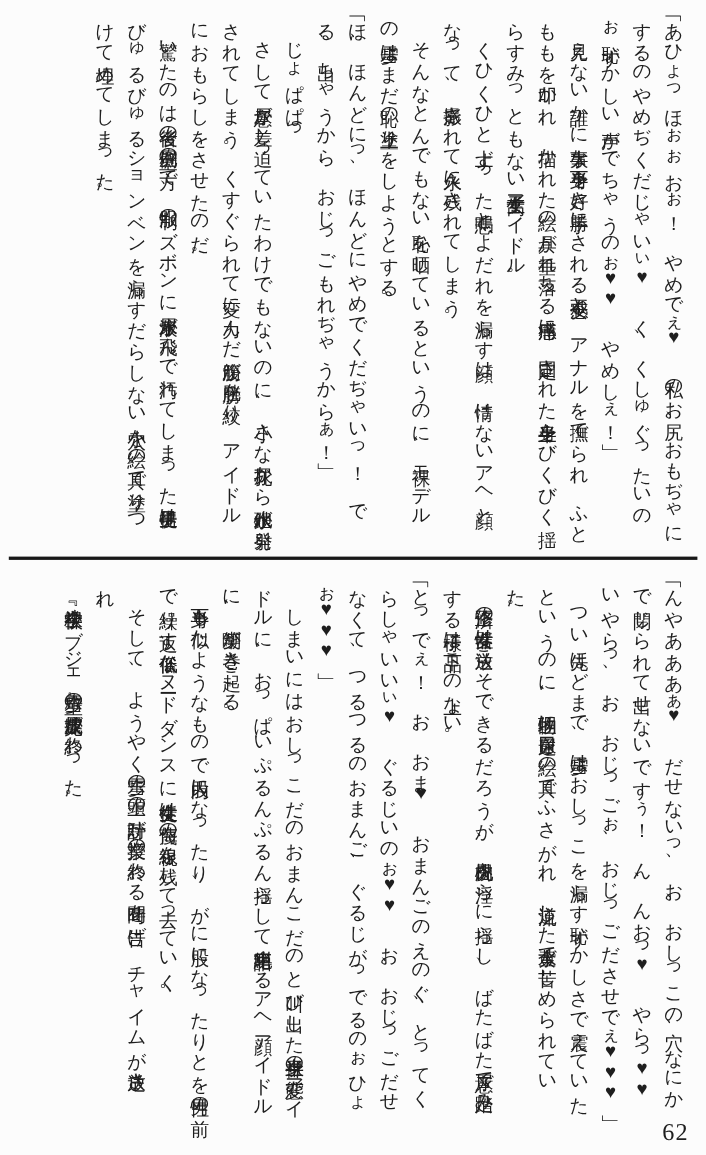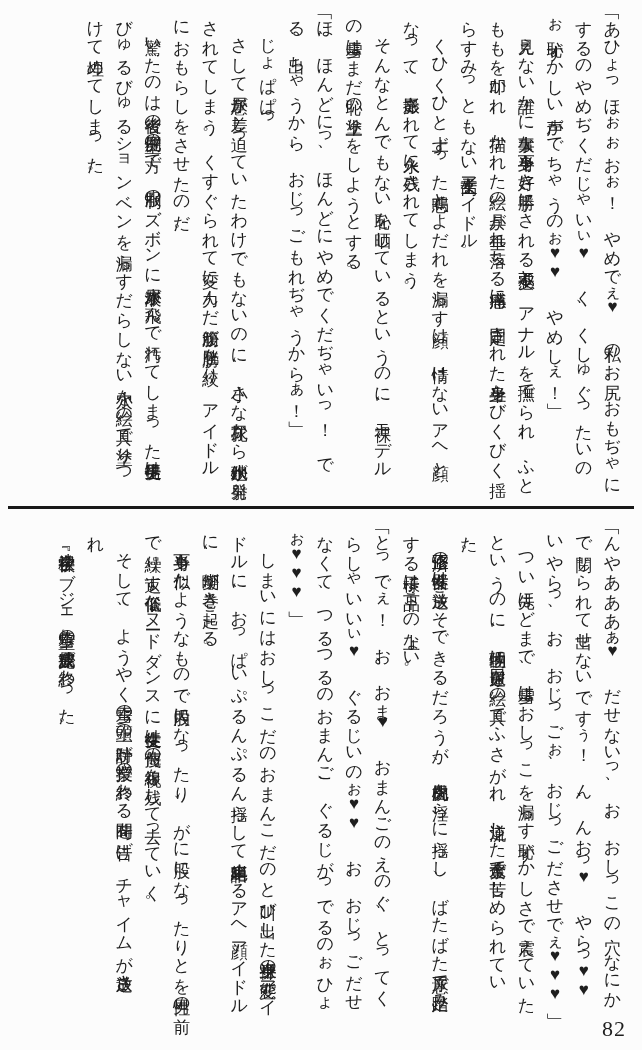--- a/index.html
+++ b/index.html
@@ -70,15 +70,15 @@
     <p class="para dialogue">「んやあああぁ♥　だせないっ、お、おしっこの穴、なにかで閉じられて出せないですぅ！　ん、んおっ♥　やらっ♥♥いやらっ、お、おじっごぉ、おじっごださせでぇ♥♥♥」</p>
     <p class="para">つい先ほどまで、雪歩はおしっこを漏らす恥ずかしさで震えていたというのに、物理的に尿道口を絵の具でふさがれ、逆流した黄金水で苦しめられていた。</p>
     <p class="para">修正済の女性器は放送こそできるだろうが、肉桃尻を淫らに揺らし、ばたばた尿意で足踏みする様子は下品この上ない。</p>
     <p class="para dialogue">「とっでぇ！　お、おま♥　おまんごのえのぐ、とってくらしゃいいぃ♥　ぐるじいのぉ♥♥　お、おじっごだせなくて、つるつるのおまんご、ぐるじがっでるのぉひょぉ♥♥♥」</p>
     <p class="para">しまいにはおしっこだのおまんこだのと叫び出した上半身裸の変態アイドルに、おっぱいぷるんぷるん揺らして卑語絶叫するアヘ顔アイドルに、嘲笑が巻き起こる。</p>
     <p class="para">下半身も似たようなもので内股になったり、がに股になったりとを男性の前で繰り返す低俗なヌードダンスに女生徒は侮蔑の視線を残して去っていく。</p>
     <p class="para">そして、ようやく雪歩の頭上の時計が授業の終わる時間を告げ、チャイムが放送され。</p>
     <p class="para">『全裸学校オブジェ壁雪歩』の完成披露が終わった。</p>
   </div>
 
-  <div class="page-num">82</div>
+  <div class="page-num">62</div>
 
 </div>
 
 </body></html>

